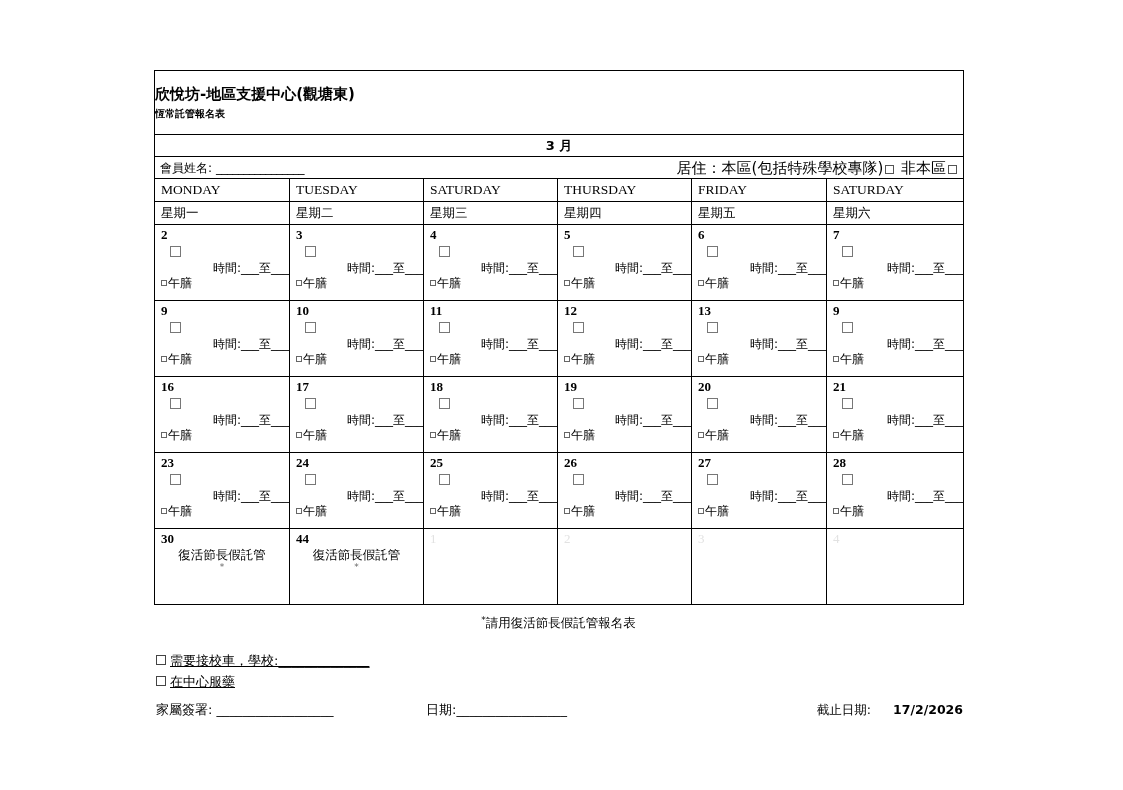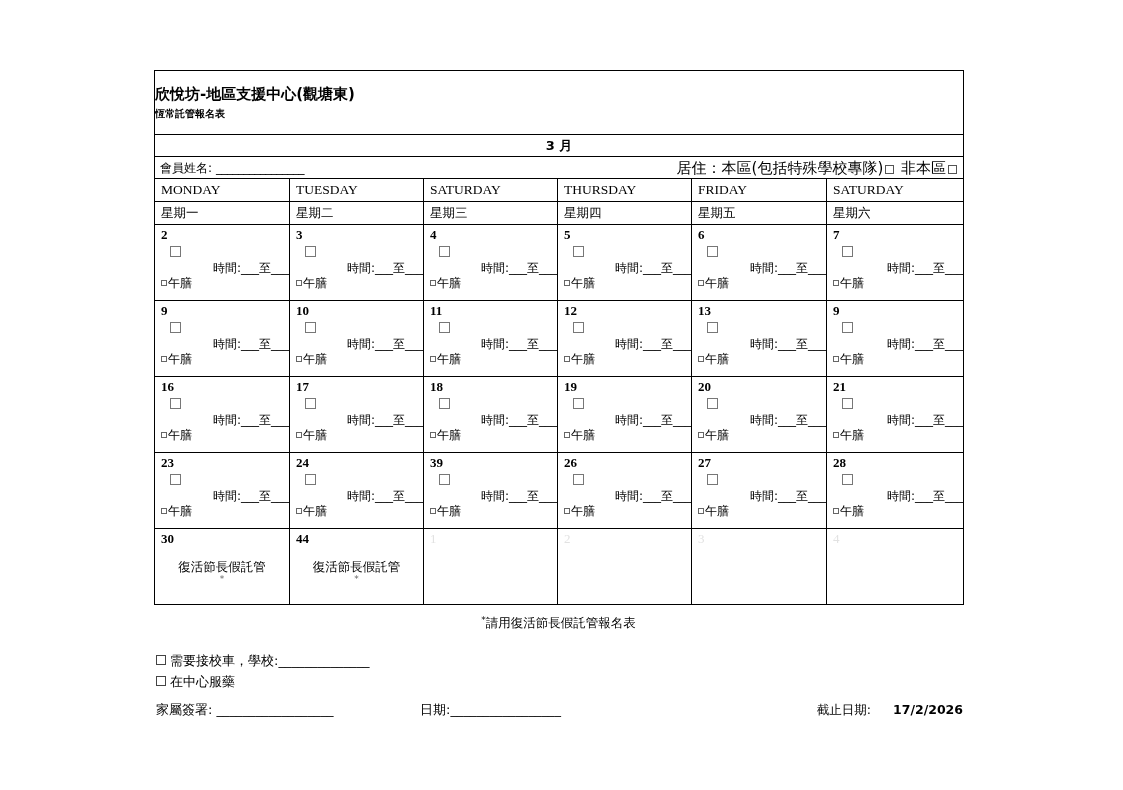--- a/index.html
+++ b/index.html
@@ -167,21 +167,21 @@
 
   
   .holiday-cell {
     height: 70px;
     padding: 3px 0 2px 6px !important;
   }
   .holiday-text {
     text-align: center;
     font-size: 12.5px;
     line-height: 17px;
-    margin-top: 12px;
+    margin-top: 0;
     padding-right: 6px;
   }
   .holiday-star {
     text-align: center;
     font-size: 9px;
     line-height: 8px;
     color: #666;
     padding-right: 6px;
   }
 
@@ -201,20 +201,21 @@
 
   .opt-list {
     position: absolute;
     left: 156px;
     top: 650px;
     font-size: 13px;
     line-height: 21px;
   }
   .opt-row {
     white-space: nowrap;
+    text-decoration: underline;
   }
   .opt-box {
     display: inline-block;
     width: 10px;
     height: 10px;
     border: 1px solid #444;
     box-sizing: border-box;
     margin-right: 4px;
     vertical-align: 0px;
   }
@@ -228,21 +229,21 @@
     line-height: 18px;
   }
   .sign-family {
     position: absolute;
     left: 0px;
     top: 0px;
     white-space: nowrap;
   }
   .sign-date {
     position: absolute;
-    left: 264px;
+    left: 270px;
     top: 0px;
     white-space: nowrap;
   }
   .sign-deadline {
     position: absolute;
     right: 0px;
     top: 0px;
     white-space: nowrap;
     font-size: 12.5px;
   }
@@ -423,21 +424,21 @@
               <div class="day-time">時間:___至___</div>
               <div class="day-meal"><span class="mini-box"></span><span>午膳</span></div>
             </td>
             <td class="day-cell">
               <div class="day-num">24</div>
               <div class="day-check"></div>
               <div class="day-time">時間:___至___</div>
               <div class="day-meal"><span class="mini-box"></span><span>午膳</span></div>
             </td>
             <td class="day-cell">
-              <div class="day-num">39</div>
+              <div class="day-num">25</div>
               <div class="day-check"></div>
               <div class="day-time">時間:___至___</div>
               <div class="day-meal"><span class="mini-box"></span><span>午膳</span></div>
             </td>
             <td class="day-cell">
               <div class="day-num">26</div>
               <div class="day-check"></div>
               <div class="day-time">時間:___至___</div>
               <div class="day-meal"><span class="mini-box"></span><span>午膳</span></div>
             </td>

